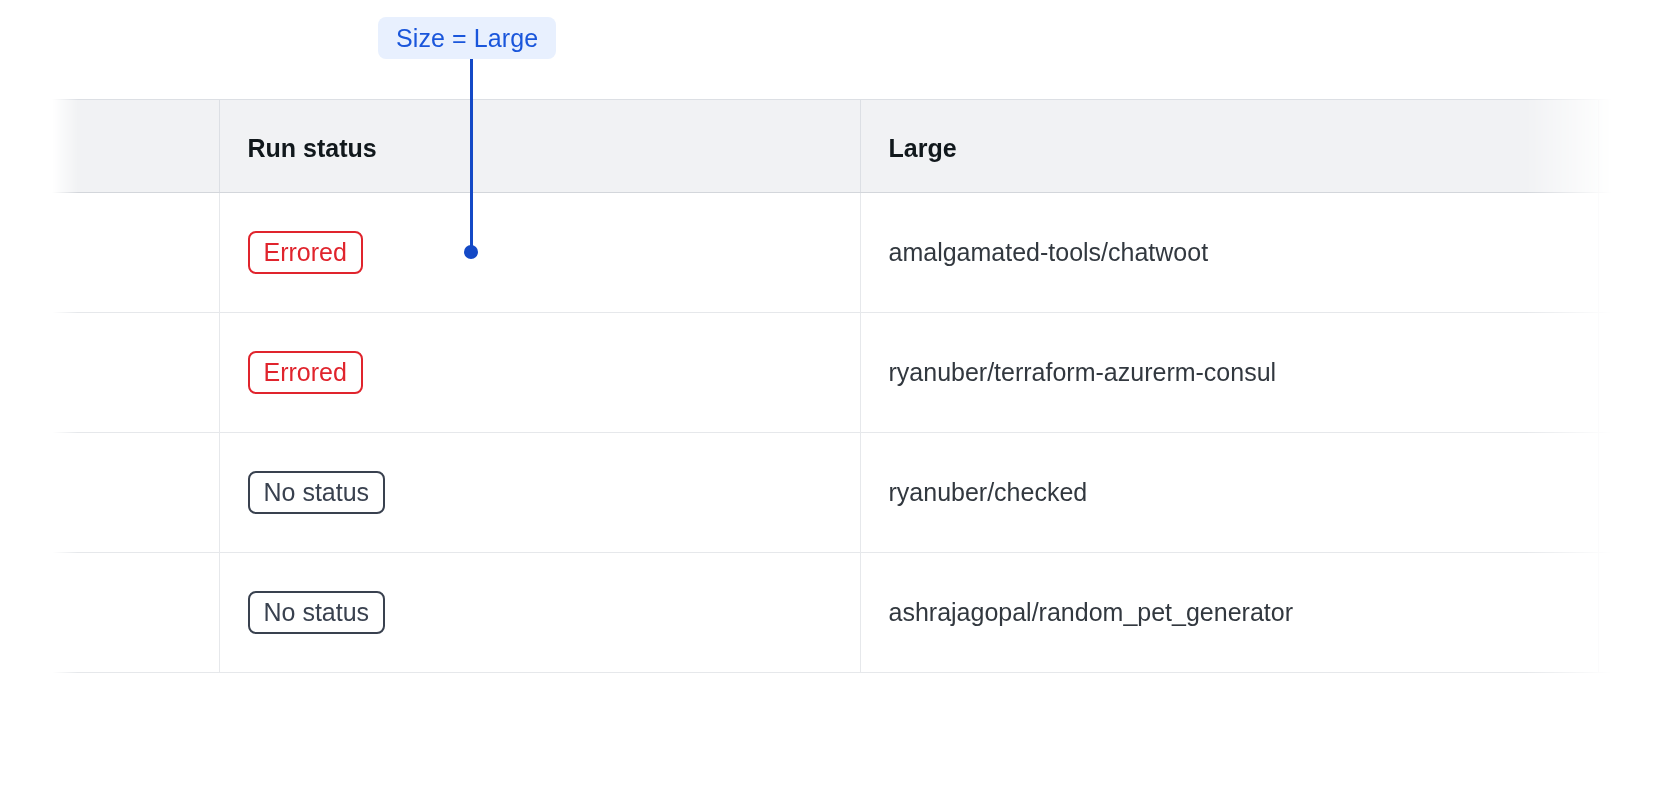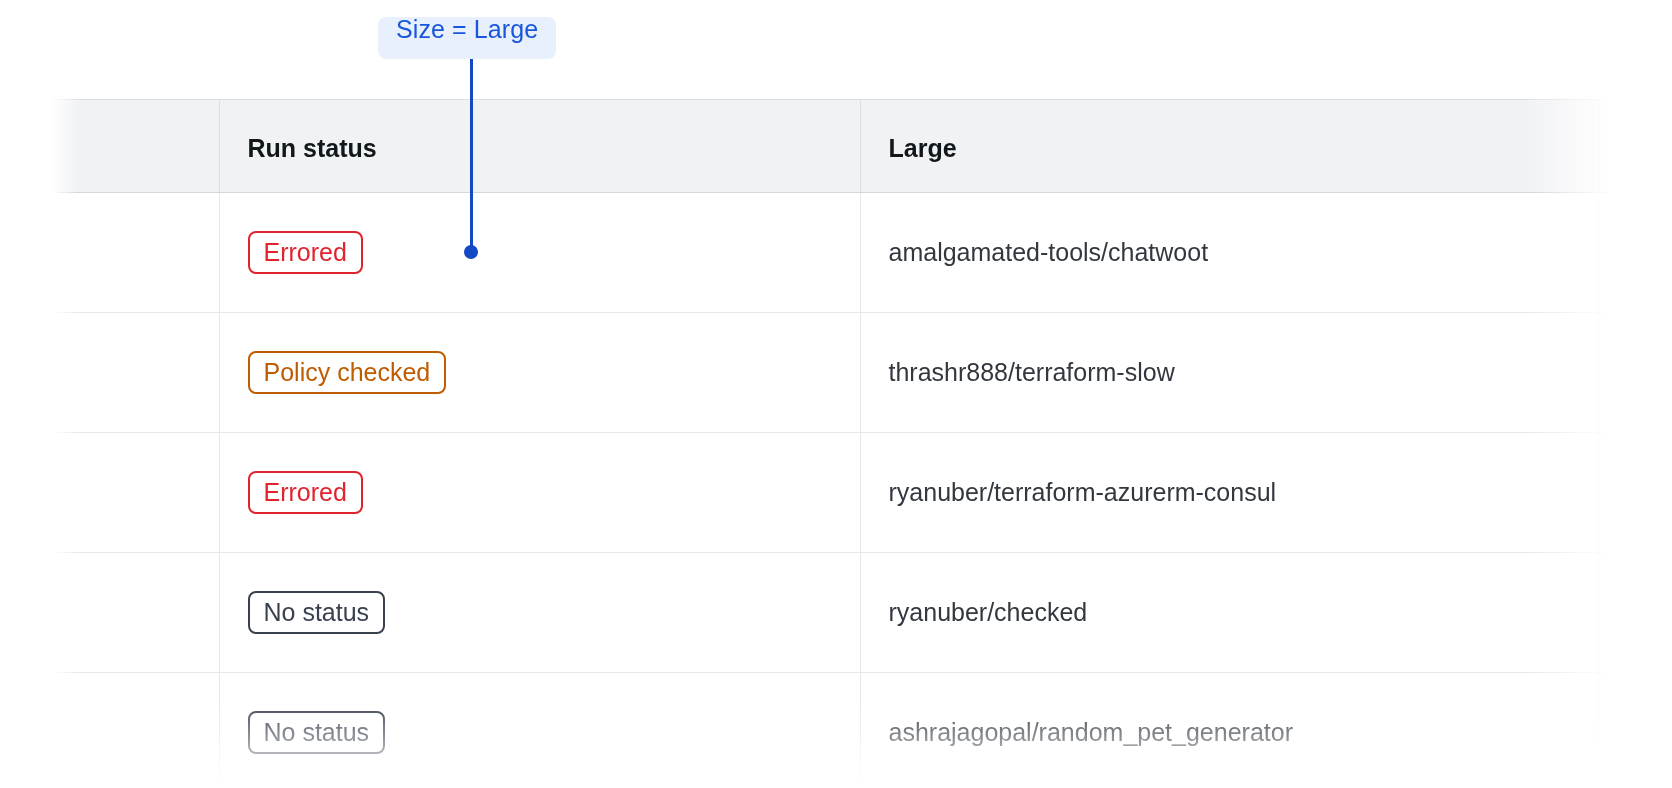--- a/index.html
+++ b/index.html
@@ -19,21 +19,21 @@
   }
 
   
   .annotation-pill {
     position: absolute;
     left: 378px;
     top: 17px;
     height: 42px;
     padding: 0 18px;
     display: flex;
-    align-items: flex-start;
+    align-items: center;
     background: #e8f0fe;
     border-radius: 8px;
     color: #1a56db;
     font-size: 25px;
     line-height: 1;
     letter-spacing: 0.1px;
     white-space: nowrap;
   }
   .annotation-line {
     position: absolute;
@@ -156,26 +156,20 @@
       </thead>
       <tbody id="table-body">
           <tr>
             <td class="blank"></td>
             <td><span class="badge errored">Errored</span></td>
             <td><span class="repo-text">amalgamated-tools/chatwoot</span></td>
             <td class="last"></td>
           </tr>
           <tr>
             <td class="blank"></td>
-            <td><span class="badge policy-checked">Policy checked</span></td>
-            <td><span class="repo-text">thrashr888/terraform-slow</span></td>
-            <td class="last"></td>
-          </tr>
-          <tr>
-            <td class="blank"></td>
             <td><span class="badge errored">Errored</span></td>
             <td><span class="repo-text">ryanuber/terraform-azurerm-consul</span></td>
             <td class="last"></td>
           </tr>
           <tr>
             <td class="blank"></td>
             <td><span class="badge no-status">No status</span></td>
             <td><span class="repo-text">ryanuber/checked</span></td>
             <td class="last"></td>
           </tr>

